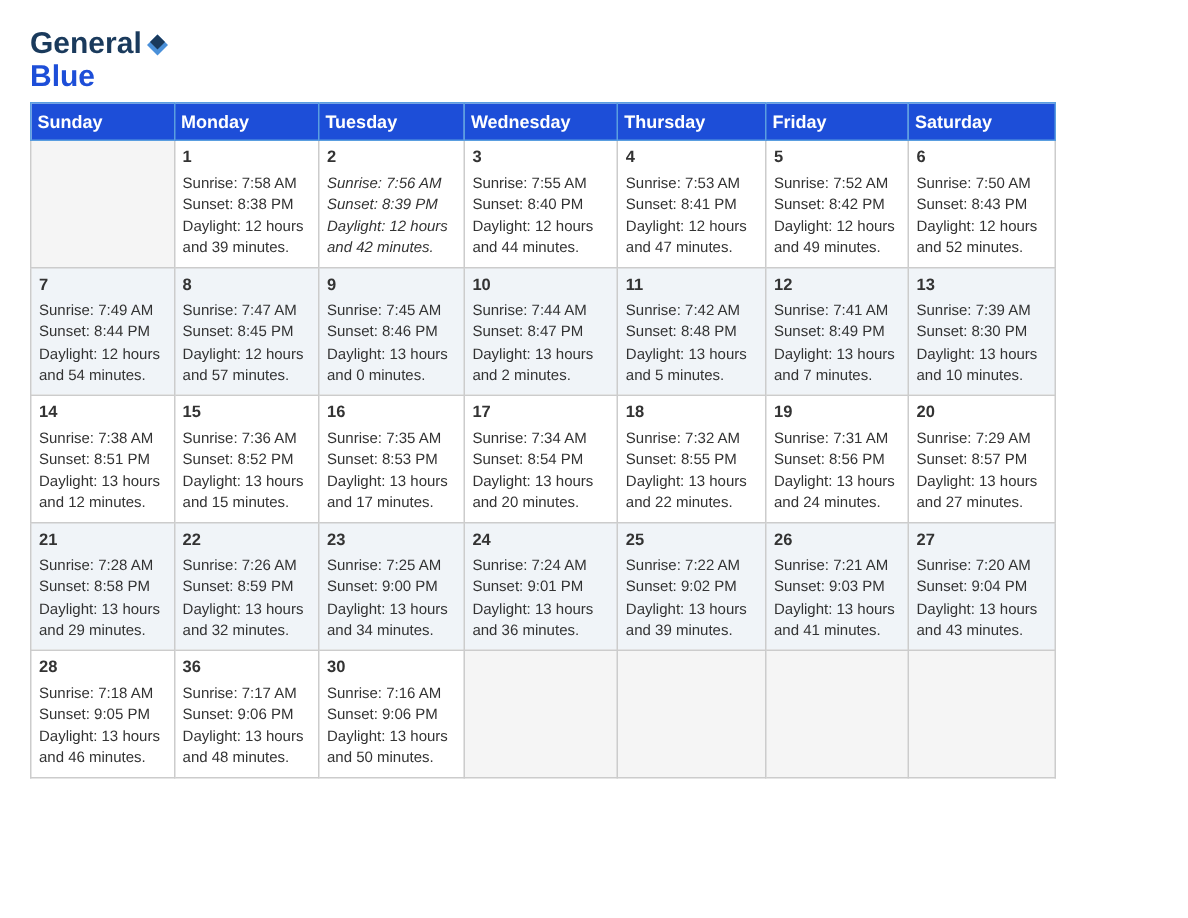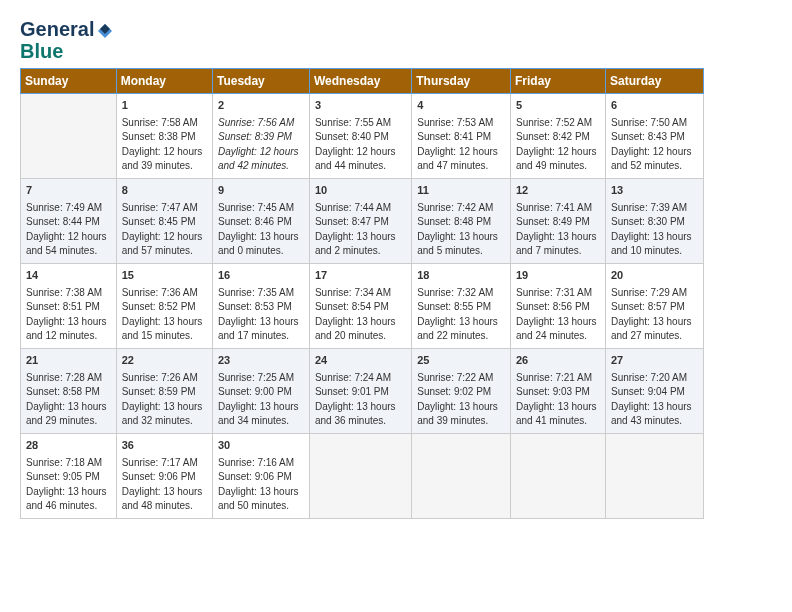--- a/index.html
+++ b/index.html
@@ -35,21 +35,21 @@
     .subtitle {
       font-size: 15px;
       color: #333;
     }
     .calendar {
       width: 100%;
       border-collapse: collapse;
       font-size: 10.5px;
     }
     .calendar th {
-      background: #a16207;
+      background: #1d4ed8;
       color: #fff;
       padding: 5px 4px;
       text-align: left;
       font-size: 12px;
       font-weight: bold;
       border: 1px solid #5a9ee0;
     }
     .calendar td {
       border: 1px solid #ccc;
       padding: 4px 5px;
@@ -83,21 +83,21 @@
 <body>
 
 <div class="page">
   <div class="header-row">
     <div class="logo">
       <div style="font-size:20px;font-weight:bold;color:#1a3a5c;line-height:1.1;">
         <div>General<svg style="display:inline;vertical-align:middle;margin-left:2px;" width="18" height="18" viewBox="0 0 18 18">
               <polygon points="9,2 16,9 9,16 2,9" fill="#4a90d9"></polygon>
               <polygon points="9,2 14,7 9,12 4,7" fill="#1a3a5c"></polygon>
             </svg></div>
-        <div style="color:#0f766e;">Blue</div>
+        <div style="color:#1d4ed8;">Blue</div>
       </div>
     </div>
     <div class="title-block">
       <div class="main-title"></div>
       <div class="subtitle"></div>
     </div>
   </div>
 
   <table class="calendar">
     <thead>

